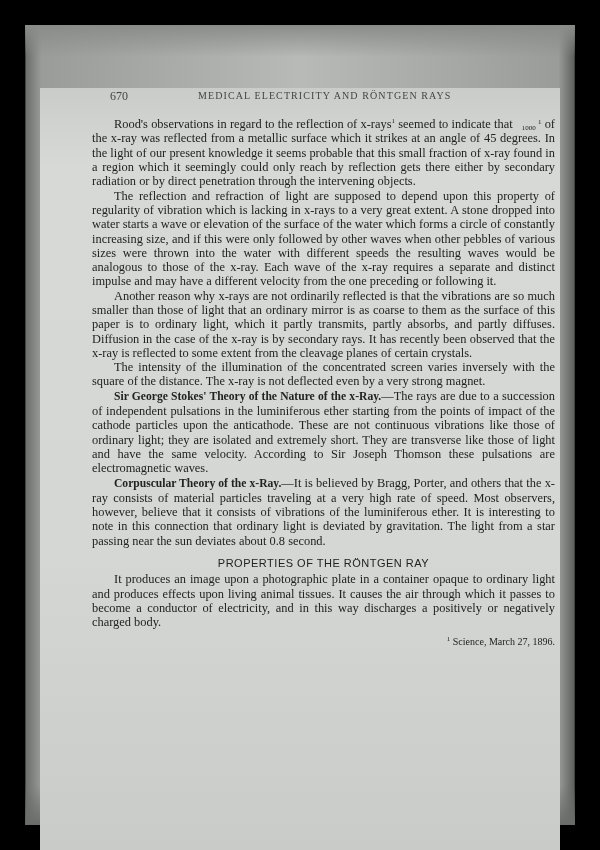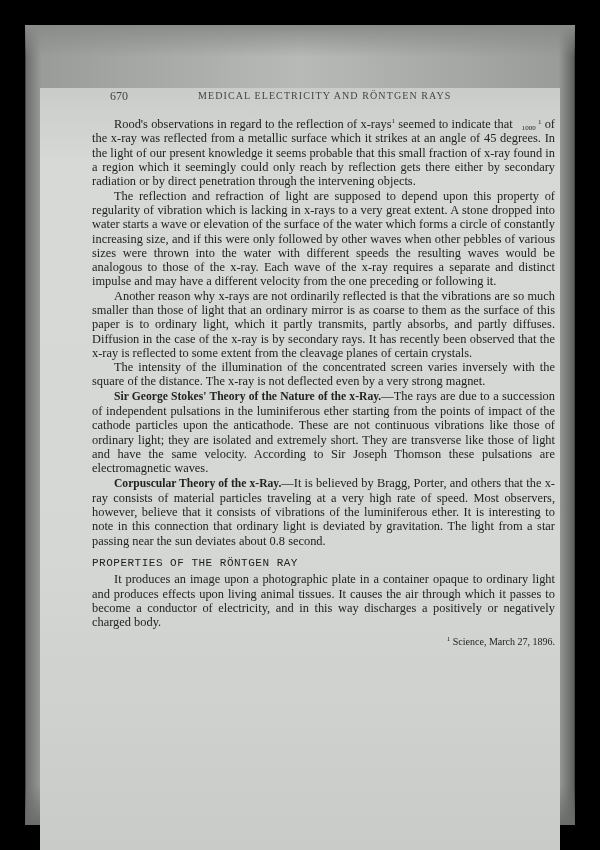--- a/index.html
+++ b/index.html
@@ -11,21 +11,21 @@
     background:linear-gradient(180deg,#8a8c8a 0%,rgba(0,0,0,0) 4%,rgba(0,0,0,0) 95%,#6a6c6a 100%); }
   .page { position:absolute; left:40px; top:40px; width:520px; height:770px;
     background:linear-gradient(180deg,#c9ccc9 0%,#d6d9d6 10%,#d4d7d3 60%,#c8cbc7 100%);
     color:#222; overflow:hidden;margin-top:48px; }
   .header { position:absolute; top:1px; left:70px; width:450px; font-size:11px; color:#444; }
   .pno { position:absolute; left:0; top:0; font-size:12px; }
   .running { position:absolute; left:88px; top:1px; font-size:10px; letter-spacing:1.1px; font-variant:small-caps; }
   .body { position:absolute; left:52px; top:26px; width:463px; font-size:12.4px; line-height:14.3px; text-align:justify; }
   .body p { margin:0; text-indent:22px; }
   .bold { font-family:Liberation Serif, serif; font-weight:bold; font-size:11.6px; }
-  .sect { text-align:left; font-family:Liberation Mono, monospace; font-size:11px; letter-spacing:0.5px; margin:8px 0 2px 0; }
+  .sect { text-align:center; font-family:Liberation Sans, sans-serif; font-size:11px; letter-spacing:0.5px; margin:8px 0 2px 0; }
   .foot { text-align:right; font-size:10px; margin-top:2px; }
   sup { font-size:7px; }
   .frac { display:inline-block; font-size:7px; line-height:6px; vertical-align:middle; text-align:center; }
 </style>
 </head>
 <body>
 
 <div class="frame"></div>
 <div class="page">
   <div class="header">

